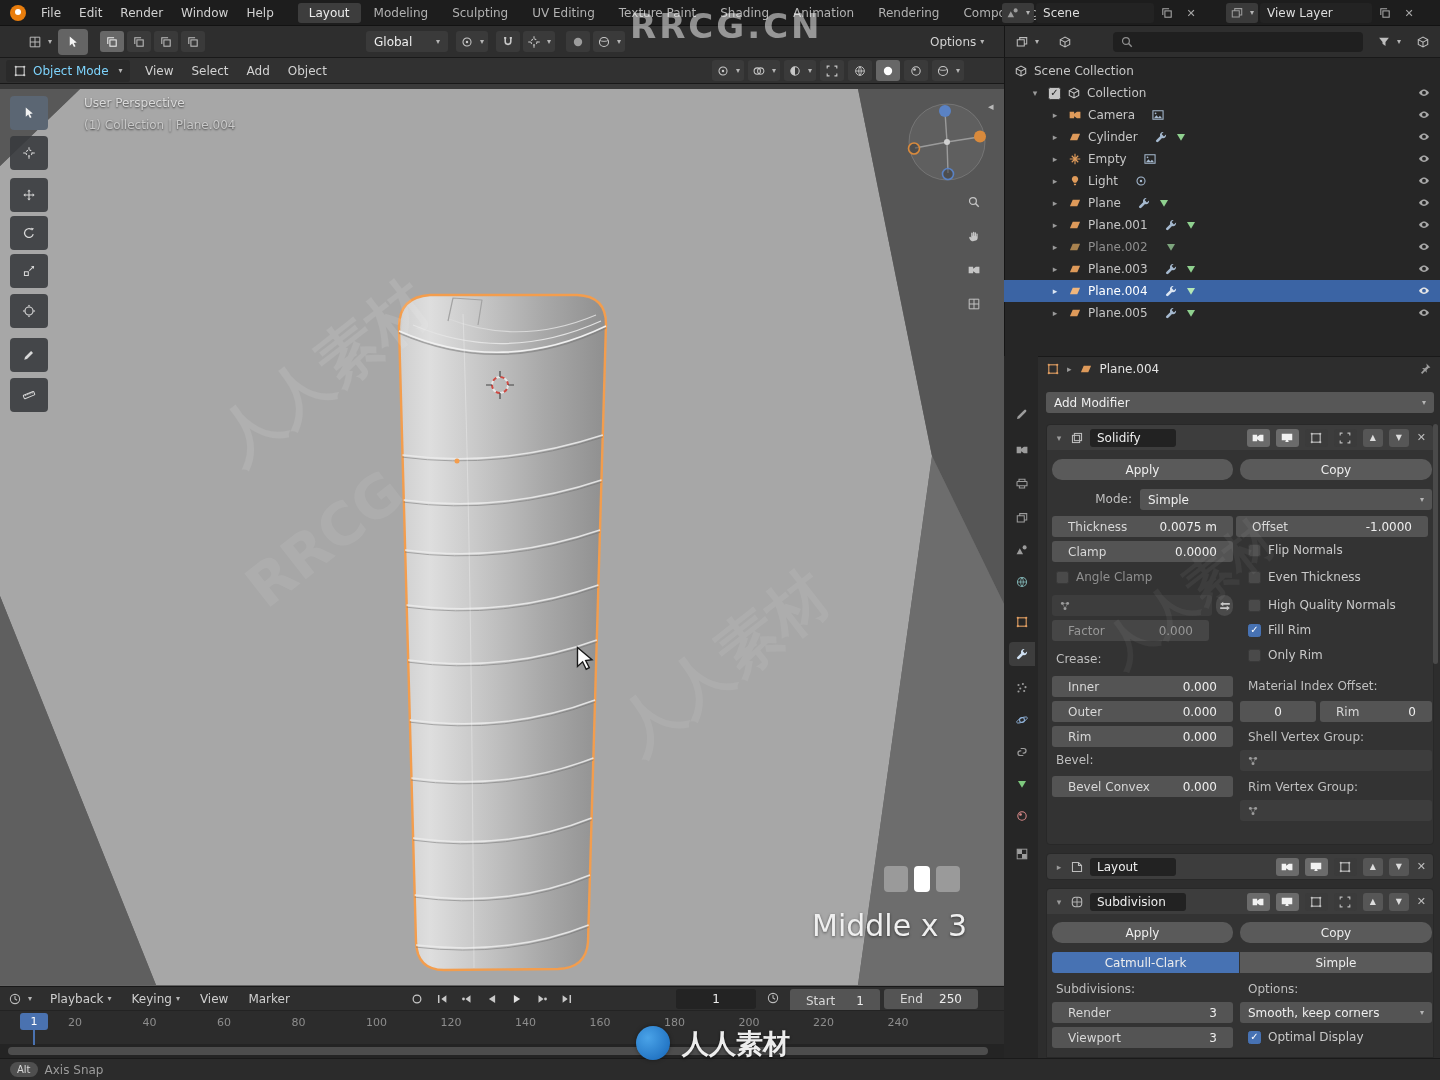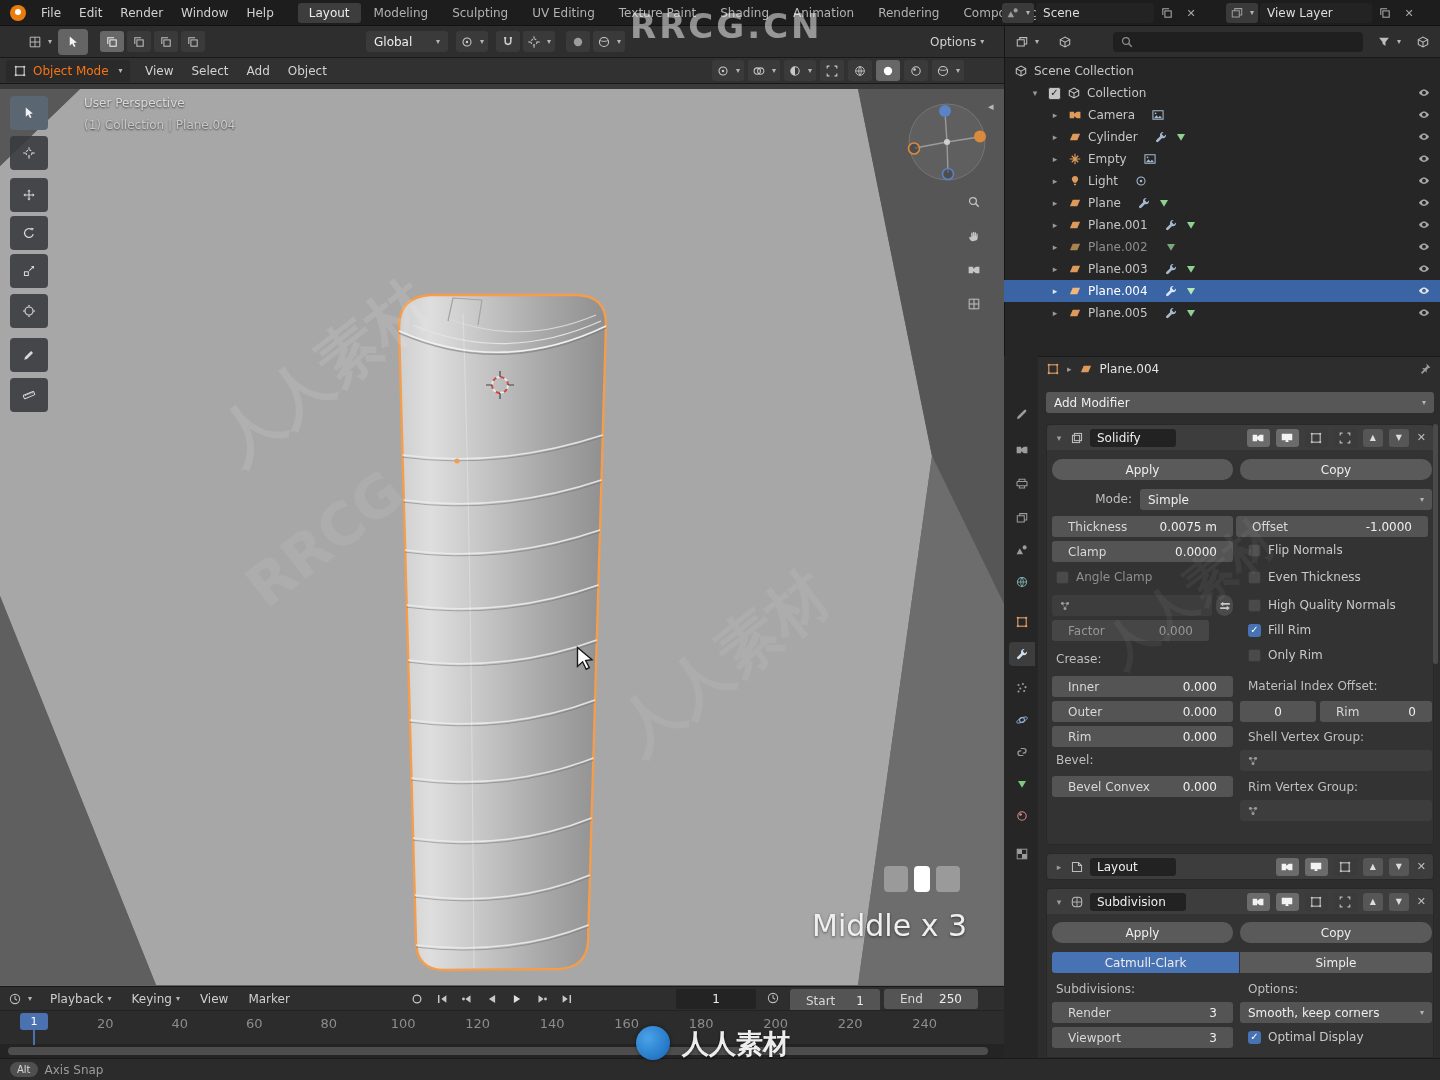--- a/index.html
+++ b/index.html
@@ -34,21 +34,21 @@
 .dis{font-size:9px;color:#9a9a9a;width:14px;text-align:center;flex:none}
 .eye{position:absolute;right:9px;color:#a9a9a9;display:flex}
 .clu{display:flex;gap:6px;margin-left:10px;color:#a6bad0}
 .toolbtn{position:absolute;left:10px;width:38px;height:34px;background:rgba(55,57,60,.88);border-radius:4px;display:flex;align-items:center;justify-content:center;color:#d8d8d8}
 .toolbtn.active{background:#5b6673}
 .hbtn{height:21px;border-radius:3px;background:#3a3a3a;display:flex;align-items:center;justify-content:center;color:#c8c8c8;padding:0 4px;gap:2px}
 .hbtn.on{background:#676767;color:#fff}
 .navbtn{position:absolute;left:960px;width:28px;height:28px;display:flex;align-items:center;justify-content:center;color:#d2d2d2;opacity:.9}
 .tabico{position:absolute;left:1009px;width:26px;height:24px;display:flex;align-items:center;justify-content:center;color:#9c9c9c}
 .wm{position:absolute;font-weight:bold;pointer-events:none;white-space:nowrap}
-.tick{flex:0 0 74.5px;text-align:center;color:#8d8d8d;font-size:13px}
+.tick{flex:0 0 74.5px;text-align:left;color:#8d8d8d;font-size:11px}
 .ovl{position:absolute;color:#dadada;text-shadow:0 1px 2px rgba(0,0,0,.65)}
 .tmenu{padding:0 10px;height:100%;display:flex;align-items:center;color:#cfcfcf}
 .trbtn{width:22px;height:20px;display:flex;align-items:center;justify-content:center;color:#c8c8c8}
 </style>
 </head>
 <body>
 
 <svg width="0" height="0" style="position:absolute">
 <defs>
 <symbol id="ic-eye" viewBox="0 0 16 16">
@@ -487,21 +487,21 @@
         <use href="#ic-box" color="#bdbdbd"></use>
       </svg>
     </span>
 </div>
 
 <div class="abs" style="left:0;top:58px;width:1004px;height:26px;background:#313131;border-bottom:1px solid #191919">
   <div class="abs row" style="left:6px;top:2px;height:22px;background:#2a2a2a;border-radius:3px;padding:0 7px;gap:6px">
     <svg class="ic ic12">
         <use href="#ic-objsq" color="#c8c8c8"></use>
       </svg>
-    <span style="color:#f97316">Object Mode</span>
+    <span style="color:#7dd3fc">Object Mode</span>
     <span class="caret">▾</span>
   </div>
   <div class="row" style="position:absolute;left:136px;top:0;height:26px">
     <span class="menu-item">View</span>
     <span class="menu-item">Select</span>
     <span class="menu-item">Add</span>
     <span class="menu-item">Object</span>
   </div>
   <div class="abs row" style="left:712px;top:2px;gap:4px">
     <span class="hbtn">

